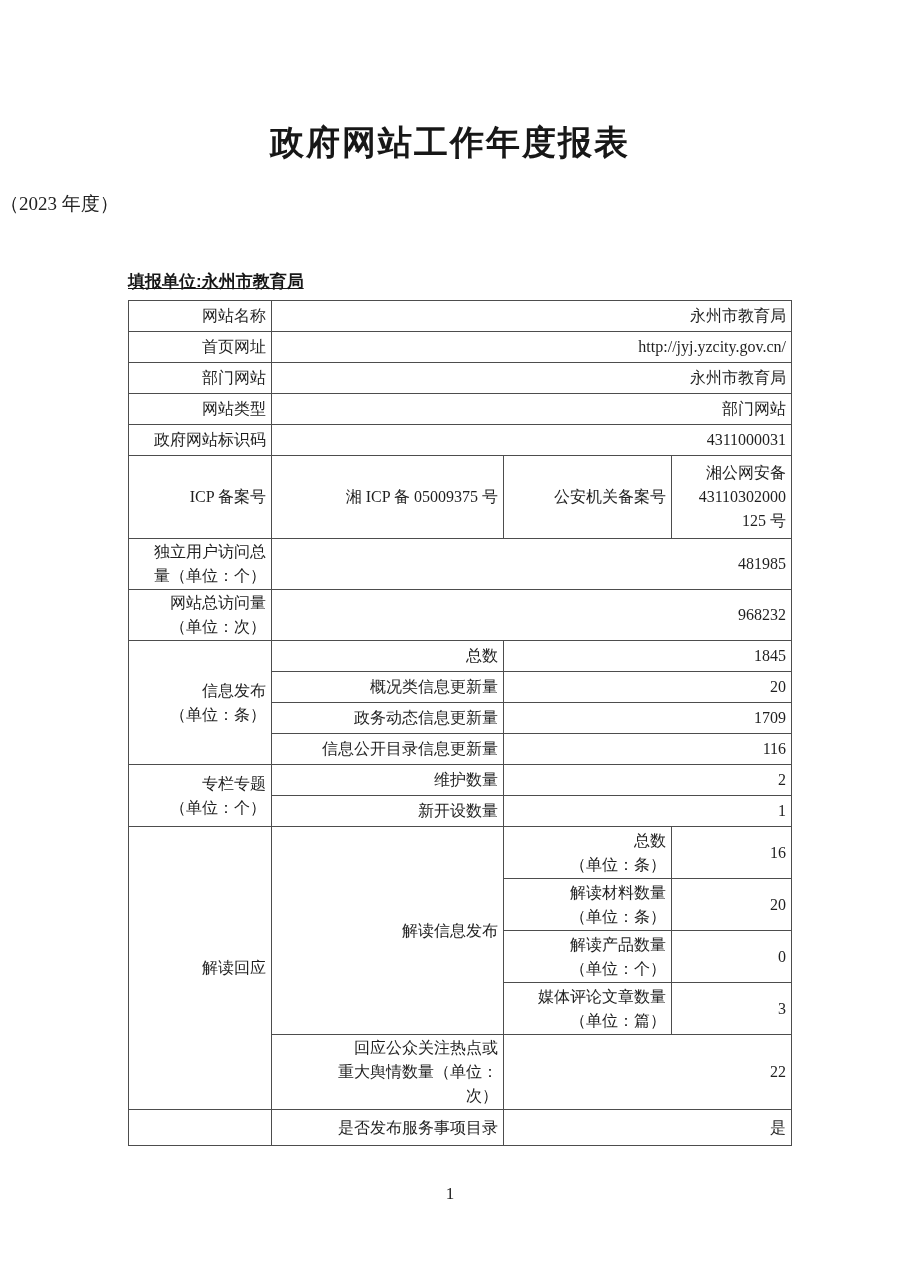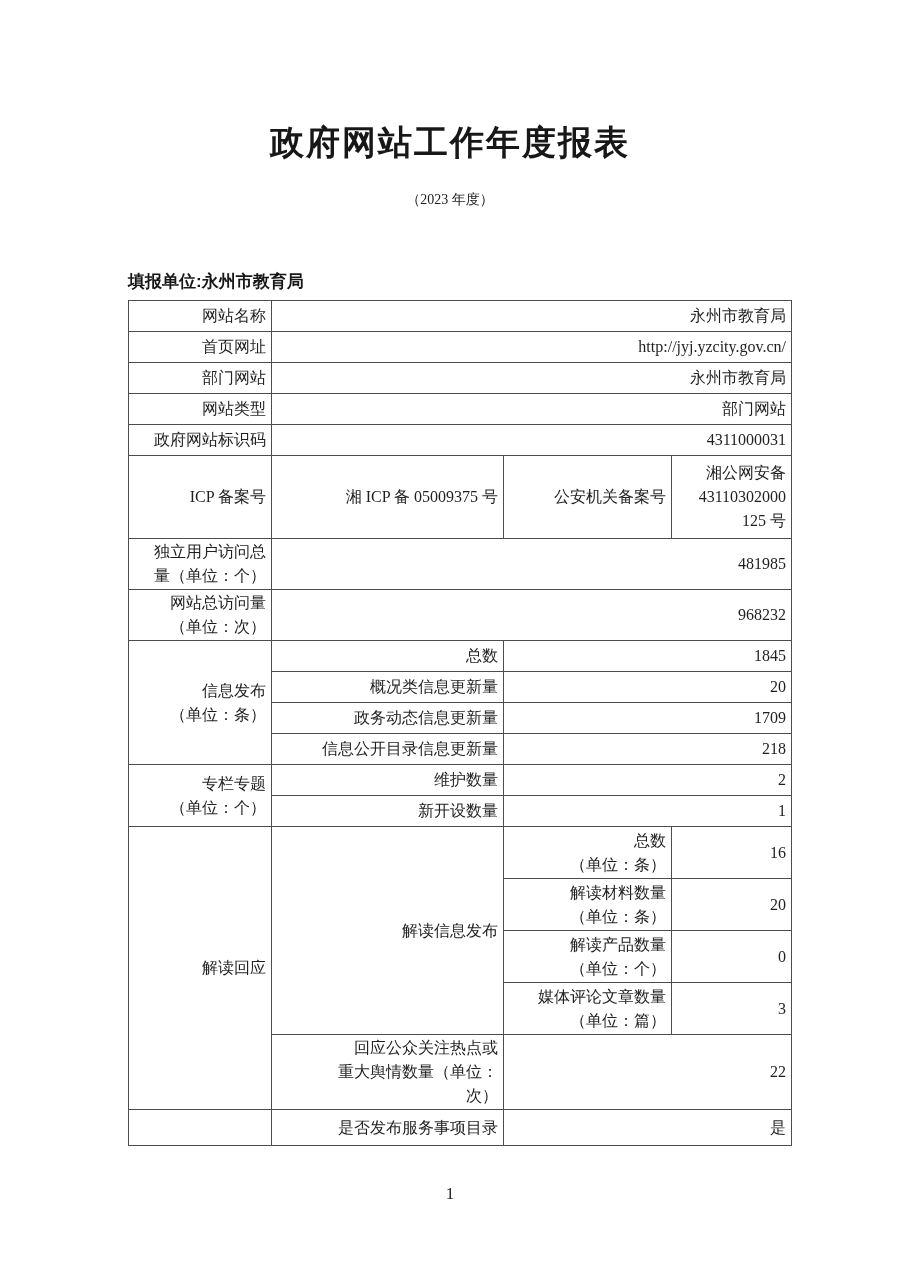--- a/index.html
+++ b/index.html
@@ -31,32 +31,32 @@
     font-size: 34px;
     font-weight: 700;
     letter-spacing: 2px;
     color: #171717;
   }
   .subtitle {
     position: absolute;
     top: 191px;
     left: 0;
     width: 900px;
-    text-align: center;
-    font-size: 14px;
+    font-size: 19px;
     color: #222222;
   }
   .filer {
     position: absolute;
     top: 270px;
     left: 128px;
     font-family: "Liberation Sans", "DejaVu Sans", sans-serif;
     font-size: 17px;
     font-weight: 700;
     color: #171717;
+    text-decoration: underline;
   }
   table.report {
     position: absolute;
     top: 300px;
     left: 128px;
     width: 663px;
     border-collapse: collapse;
     table-layout: fixed;
   }
   table.report td {
@@ -151,21 +151,21 @@
       <tr class="h31">
         <td>概况类信息更新量</td>
         <td colspan="2" class="num">20</td>
       </tr>
       <tr class="h31">
         <td>政务动态信息更新量</td>
         <td colspan="2" class="num">1709</td>
       </tr>
       <tr class="h31">
         <td>信息公开目录信息更新量</td>
-        <td colspan="2" class="num">218</td>
+        <td colspan="2" class="num">116</td>
       </tr>
       <tr class="h31">
         <td rowspan="2" class="pre">专栏专题
 （单位：个）</td>
         <td>维护数量</td>
         <td colspan="2" class="num">2</td>
       </tr>
       <tr class="h31">
         <td>新开设数量</td>
         <td colspan="2" class="num">1</td>

